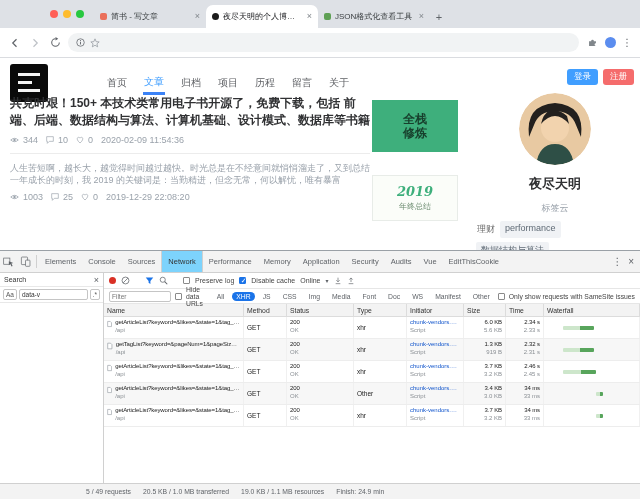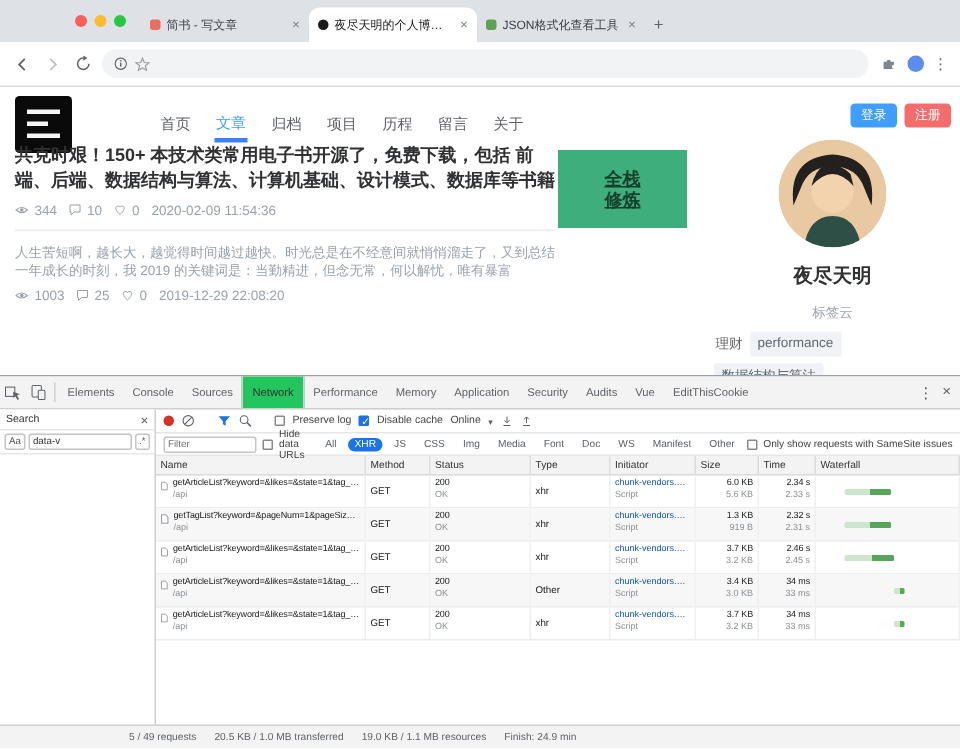--- a/index.html
+++ b/index.html
@@ -40,40 +40,40 @@
   .btn { height:16px; padding:0 7px; border-radius:3px; font-size:8.5px; color:#fff; display:flex; align-items:center; }
   .btn.login { background:#409eff; } .btn.reg { background:#f56c6c; }
 
   .articles { position:absolute; left:10px; top:36px; width:360px; }
   .a-title { font-size:12px; font-weight:bold; color:#303133; line-height:1.45; }
   .a-tags, .a-sum { margin-top:4px; font-size:9px; color:#9aa2ab; line-height:1.4; }
   .a-meta { margin-top:5px; font-size:9px; color:#9aa2ab; display:flex; align-items:center; gap:4px; }
   .a-meta .num { margin-right:4px; }
   .a-div { border:none; border-top:1px solid #ececec; margin:8px 0 8px 0; }
   .cover { position:absolute; display:flex; flex-direction:column; align-items:center; justify-content:center; }
-  .cover1 { left:372px; top:41px; width:86px; height:52px; background:#3eaf7c; color:#173f2c; font-weight:bold; font-size:12px; line-height:1.2; font-family:"DejaVu Serif",serif;text-decoration:underline; }
+  .cover1 { left:372px; top:41px; width:86px; height:52px; background:#3eaf7c; color:#173f2c; font-weight:bold; font-size:12px; line-height:1.2; font-family:"DejaVu Serif",serif; }
   .cover2 { left:372px; top:116px; width:86px; height:46px; background:#fbfdf9; border:1px solid #e8ece8; }
   .cover2 .c2a { color:#3eaf7c; font-style:italic; font-weight:bold; font-size:13px; font-family:"DejaVu Serif",serif; }
   .cover2 .c2b { color:#6a8a6e; font-size:8px; margin-top:2px; }
 
   .sidebar { position:absolute; left:470px; top:34px; width:170px; text-align:center; }
   .s-avatar { width:72px; height:72px; border-radius:50%; overflow:hidden; margin:0 auto; display:block; }
   .s-name { margin-top:10px; font-size:13px; font-weight:bold; color:#303133; }
   .s-taglabel { margin-top:9px; font-size:9px; color:#9aa2ab; }
   .s-tags { margin-top:6px; display:flex; gap:4px; justify-content:flex-start; padding:0 6px; flex-wrap:wrap; }
   .chip { font-size:9px; color:#5f6a75; background:#f0f2f5; border-radius:2px; padding:2px 5px; white-space:nowrap; }
   .chip.plain { background:transparent; color:#666; padding:2px 1px; }
 
   
   .devtools { position:absolute; top:250px; left:0; right:0; bottom:0; background:#fff; border-top:1px solid #9aa0a6; color:#303030; }
   .dt-tabbar { position:absolute; top:0; left:0; right:0; height:22px; background:#f3f3f3; border-bottom:1px solid #d0d0d0; display:flex; align-items:stretch; font-size:7.5px; color:#5f6368; }
   .dt-ic { width:17px; display:flex; align-items:center; justify-content:center; }
   .dt-sep { width:1px; background:#d0d0d0; margin:4px 2px; }
   .dt-tab { padding:0 6px; display:flex; align-items:center; white-space:nowrap; }
-  .dt-tab.active { background:#22c55e; color:#333; border-left:1px solid #d0d0d0; border-right:1px solid #d0d0d0; }
+  .dt-tab.active { background:#7dd3fc; color:#333; border-left:1px solid #d0d0d0; border-right:1px solid #d0d0d0; }
   .dt-right { margin-left:auto; display:flex; align-items:center; gap:6px; padding-right:6px; font-size:10px; color:#5f6368; }
 
   .dt-body { position:absolute; top:22px; left:0; right:0; bottom:16px; }
   .search-pane { position:absolute; left:0; top:0; bottom:0; width:104px; border-right:1px solid #d0d0d0; font-size:7px; background:#fff; }
   .sp-head { height:14px; display:flex; align-items:center; padding:0 4px; border-bottom:1px solid #e8e8e8; color:#333; }
   .sp-head .t { flex:1; }
   .sp-x { font-size:9px; color:#5f6368; }
   .sp-bar { height:16px; display:flex; align-items:center; gap:2px; padding:0 3px; border-bottom:1px solid #e8e8e8; }
   .sp-tgl { border:1px solid #c5c5c5; border-radius:2px; font-size:6.5px; line-height:9px; height:11px; padding:0 2px; color:#555; background:#fff; }
   .sp-input { flex:1; min-width:0; height:11px; border:1px solid #c5c5c5; border-radius:2px; font-size:6.5px; padding:0 2px; color:#333; font-family:"Liberation Sans",sans-serif; }
@@ -250,20 +250,24 @@
           <span class="num">0</span>
           <span>2019-12-29 22:08:20</span>
         </div>
       </div>
     </div>
 
     <div class="cover cover1">
       <span>全栈</span>
       <span>修炼</span>
     </div>
+    <div class="cover cover2">
+      <span class="c2a">2019</span>
+      <span class="c2b">年终总结</span>
+    </div>
 
     <div class="sidebar">
       <span class="s-avatar">
         <svg viewBox="0 0 72 72" width="72" height="72">
           <defs>
               <clipPath id="av">
                 <circle cx="36" cy="36" r="36"></circle>
               </clipPath>
             </defs>
           <g clip-path="url(#av)">

